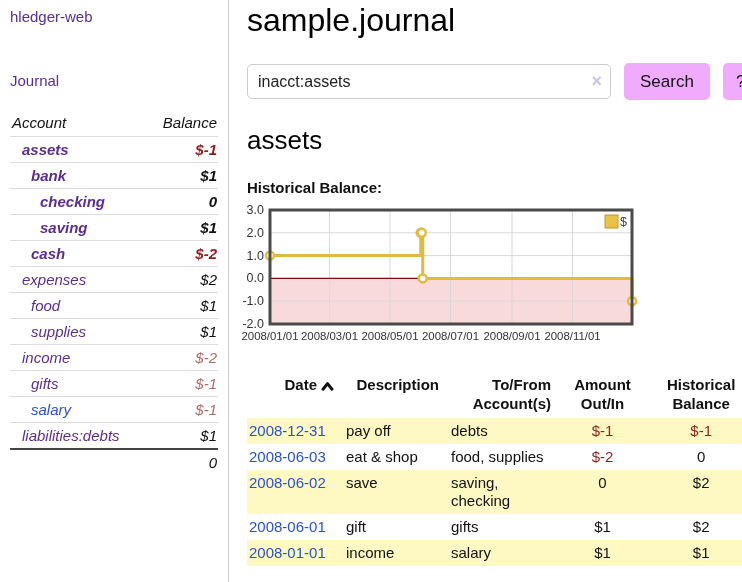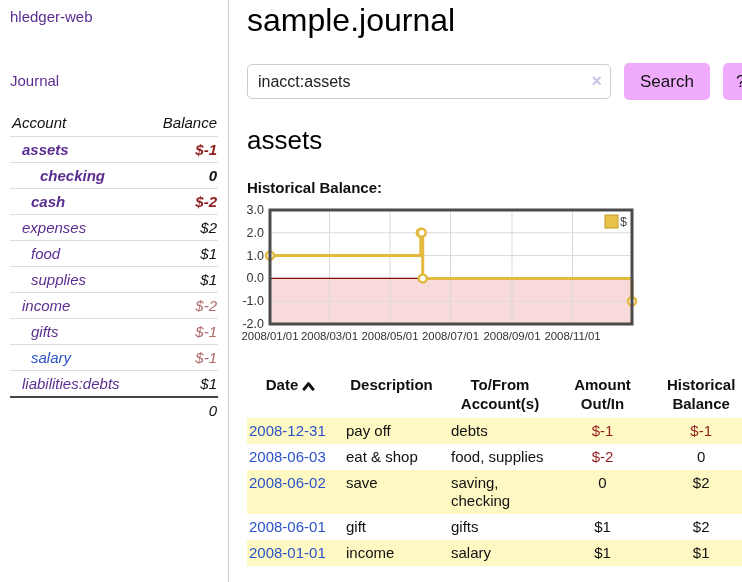--- a/index.html
+++ b/index.html
@@ -40,21 +40,21 @@
       font-size:18px;cursor:pointer;line-height:22px;}
   .btn{background:#f0abfc;border:none;border-radius:5px;height:37px;padding:0 16px;
       font-size:17px;color:#111;font-family:"Liberation Sans",sans-serif;cursor:pointer;}
   .btn-help{padding:0 13px;}
   h2.acct-title{font-size:26px;font-weight:400;margin:25px 0 0 0;color:#000;}
   .chart-label{font-size:15px;font-weight:bold;margin-top:23px;}
   .chart-wrap{margin:7px 0 0 -9px;}
 
   
   .register{border-collapse:collapse;width:100%;margin-top:15px;font-size:15px;}
-  .register th{font-weight:bold;text-align:center;vertical-align:top;
+  .register th{font-weight:bold;text-align:right;vertical-align:top;
       padding:3px 10px 5px 0;line-height:19px;}
   .register th.r,.register td.r{text-align:center;padding-right:2px;}
   .register td{vertical-align:top;padding:4px 10px 4px 2px;line-height:18px;}
   .register td.r{padding-left:0;}
   .register tr.shaded td{background:#fef9c3;}
   .register a{color:#2a52c9;text-decoration:none;white-space:nowrap;}
   .register td.neg{color:#8f1d1d;}
   .register col.c1{width:97px;} .register col.c2{width:105px;}
   .register col.c3{width:112px;} .register col.c4{width:85px;}
   .sort-caret{margin-left:4px;position:relative;top:1px;}
@@ -77,22 +77,30 @@
           <th>Account</th>
           <th class="r">Balance</th>
         </tr>
       </thead>
       <tbody>
           <tr>
             <td class="ind1 b"><a href="#">assets</a></td>
             <td class="bal b neg-strong">$-1</td>
           </tr>
           <tr>
+            <td class="ind2 b"><a href="#">bank</a></td>
+            <td class="bal b">$1</td>
+          </tr>
+          <tr>
             <td class="ind3 b"><a href="#">checking</a></td>
             <td class="bal b">0</td>
+          </tr>
+          <tr>
+            <td class="ind3 b"><a href="#">saving</a></td>
+            <td class="bal b">$1</td>
           </tr>
           <tr>
             <td class="ind2 b"><a href="#">cash</a></td>
             <td class="bal b neg-strong">$-2</td>
           </tr>
           <tr>
             <td class="ind1"><a href="#">expenses</a></td>
             <td class="bal">$2</td>
           </tr>
           <tr>

